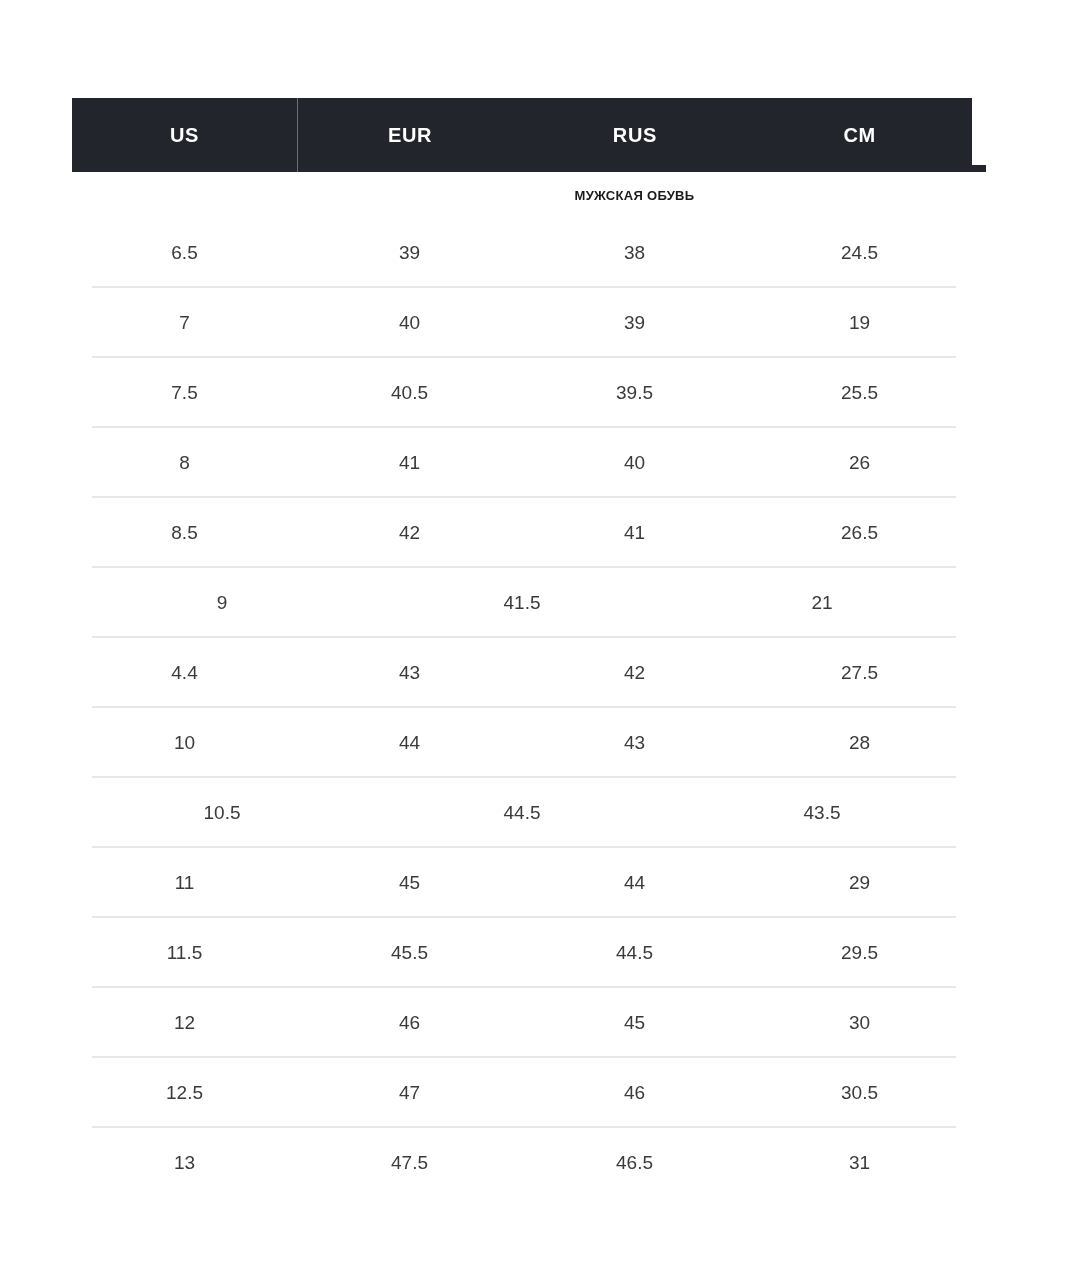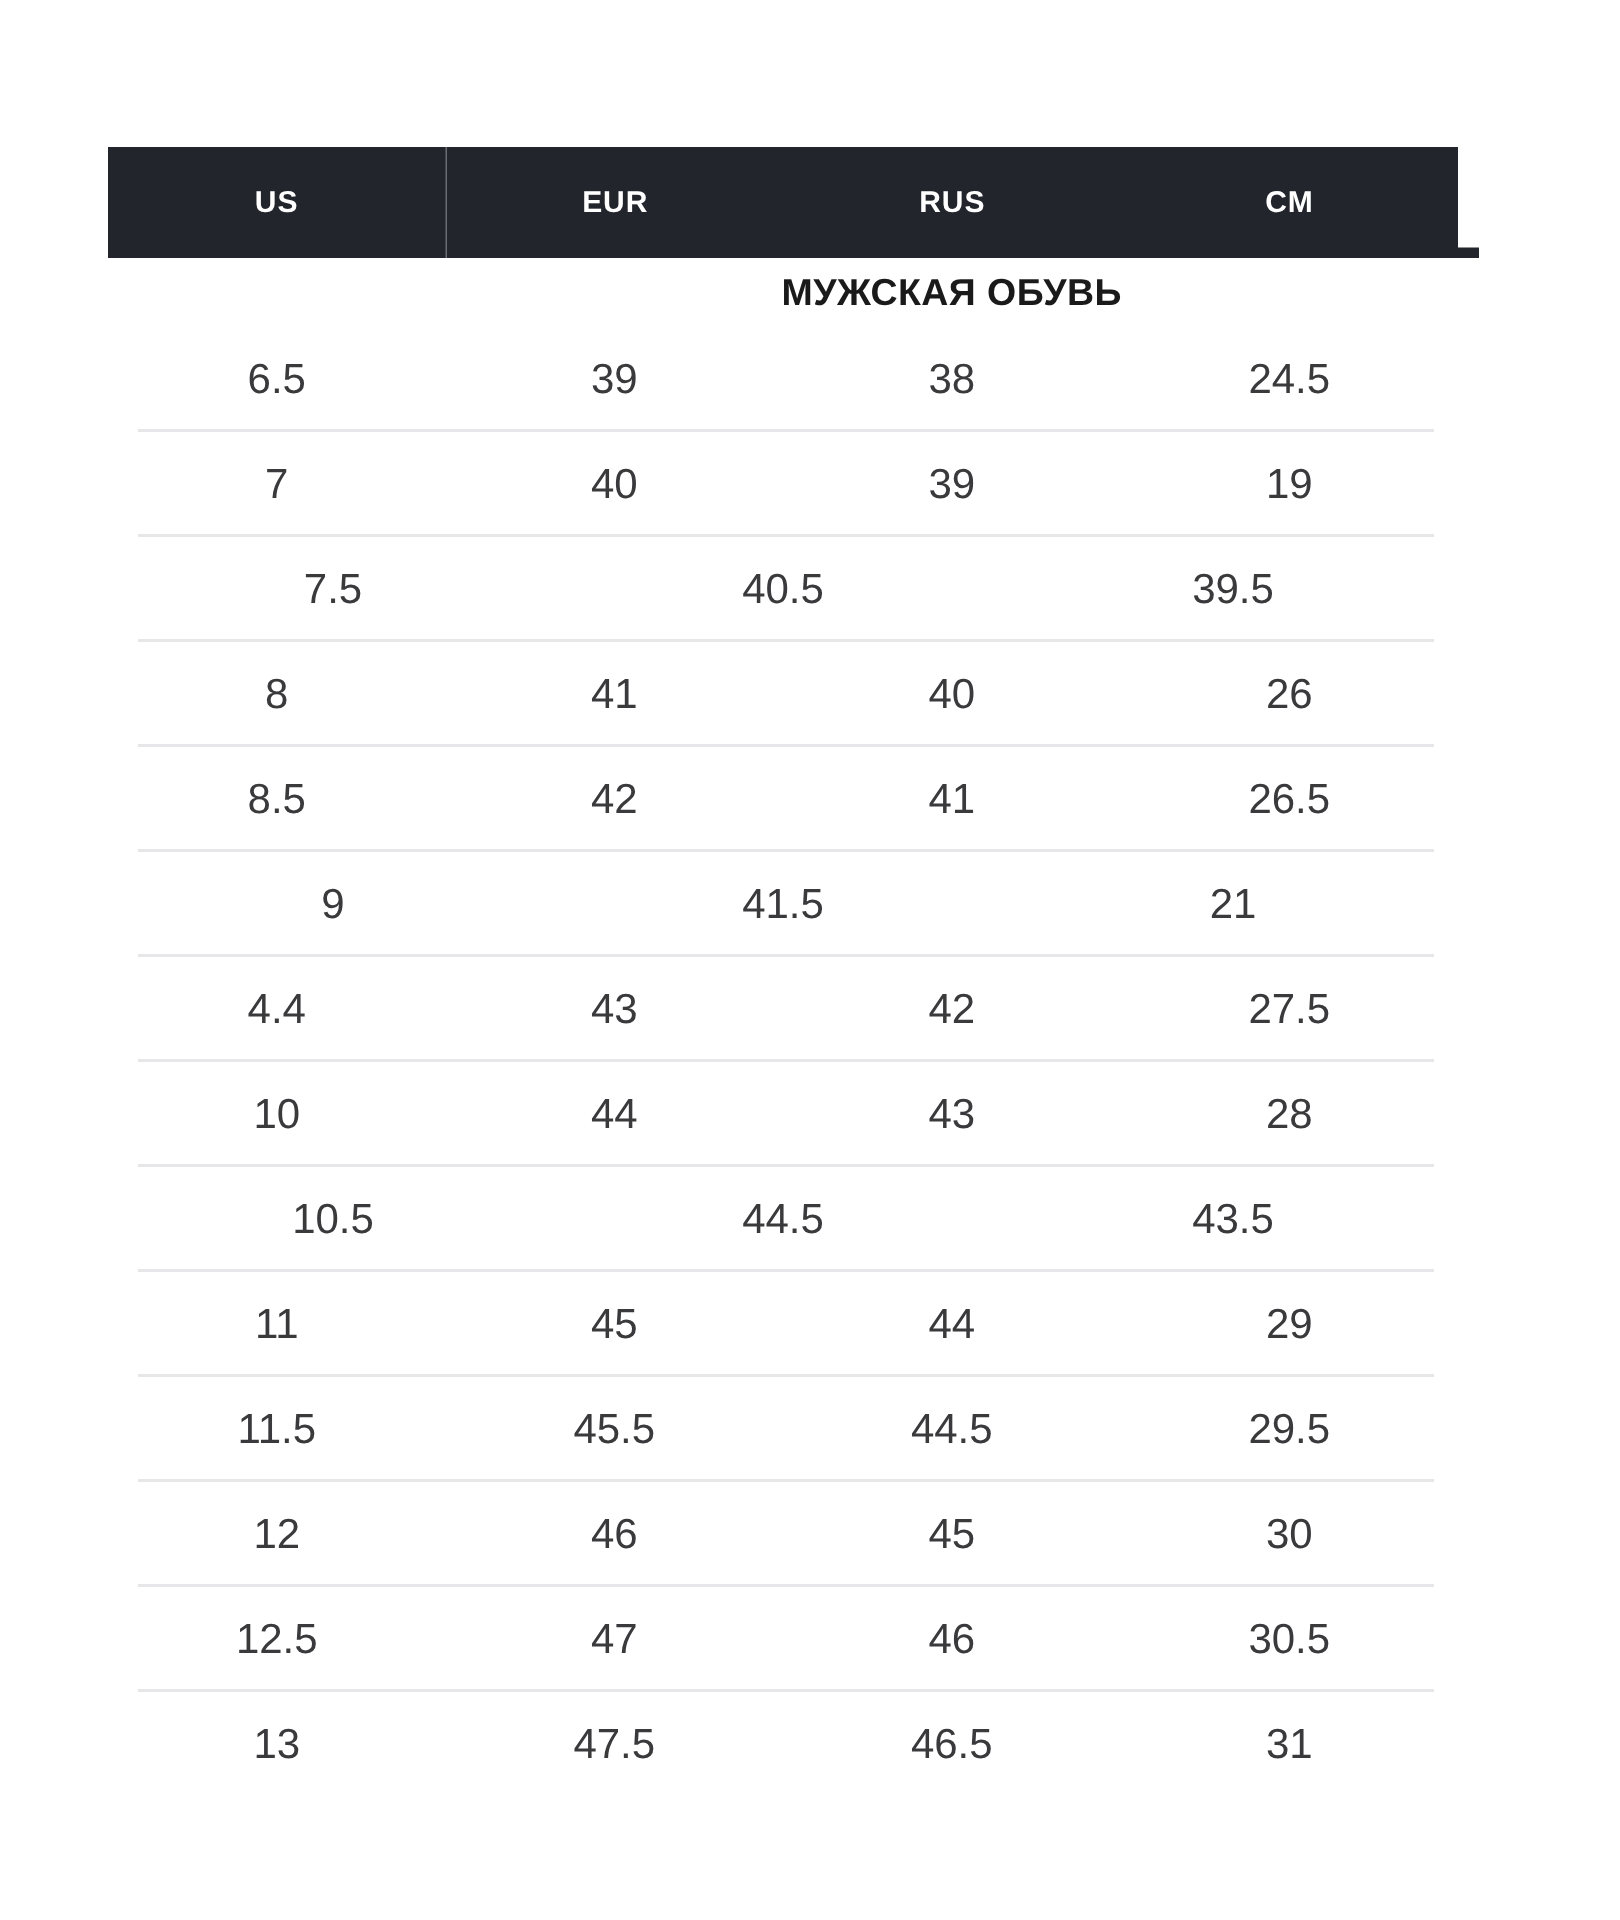--- a/index.html
+++ b/index.html
@@ -63,21 +63,21 @@
   }
   .section-title {
     position: absolute;
     left: 225px;
     width: 675px;
     top: 0;
     bottom: 0;
     display: flex;
     align-items: center;
     justify-content: center;
-    font-size: 25px;
+    font-size: 13px;
     font-weight: bold;
     letter-spacing: 0.3px;
     color: var(--title-text);
   }
   .table-row {
     position: relative;
     display: flex;
     height: 70px;
   }
   .table-row:not(:last-child)::after {
@@ -87,21 +87,21 @@
     right: 16px;
     bottom: 0;
     height: 2px;
     background: var(--row-divider);
   }
   .td {
     flex: 1 1 0;
     display: flex;
     align-items: center;
     justify-content: center;
-    font-size: 28px;
+    font-size: 19px;
     color: var(--cell-text);
   }
 </style>
 </head>
 <body>
 
 <div class="page">
   <div class="size-table">
 
     <div class="table-header">
@@ -127,20 +127,21 @@
     <div class="td">7</div>
     <div class="td">40</div>
     <div class="td">39</div>
     <div class="td">19</div>
   </div>
 
   <div class="table-row">
     <div class="td">7.5</div>
     <div class="td">40.5</div>
     <div class="td">39.5</div>
+    <div class="td">25.5</div>
   </div>
 
   <div class="table-row">
     <div class="td">8</div>
     <div class="td">41</div>
     <div class="td">40</div>
     <div class="td">26</div>
   </div>
 
   <div class="table-row">

